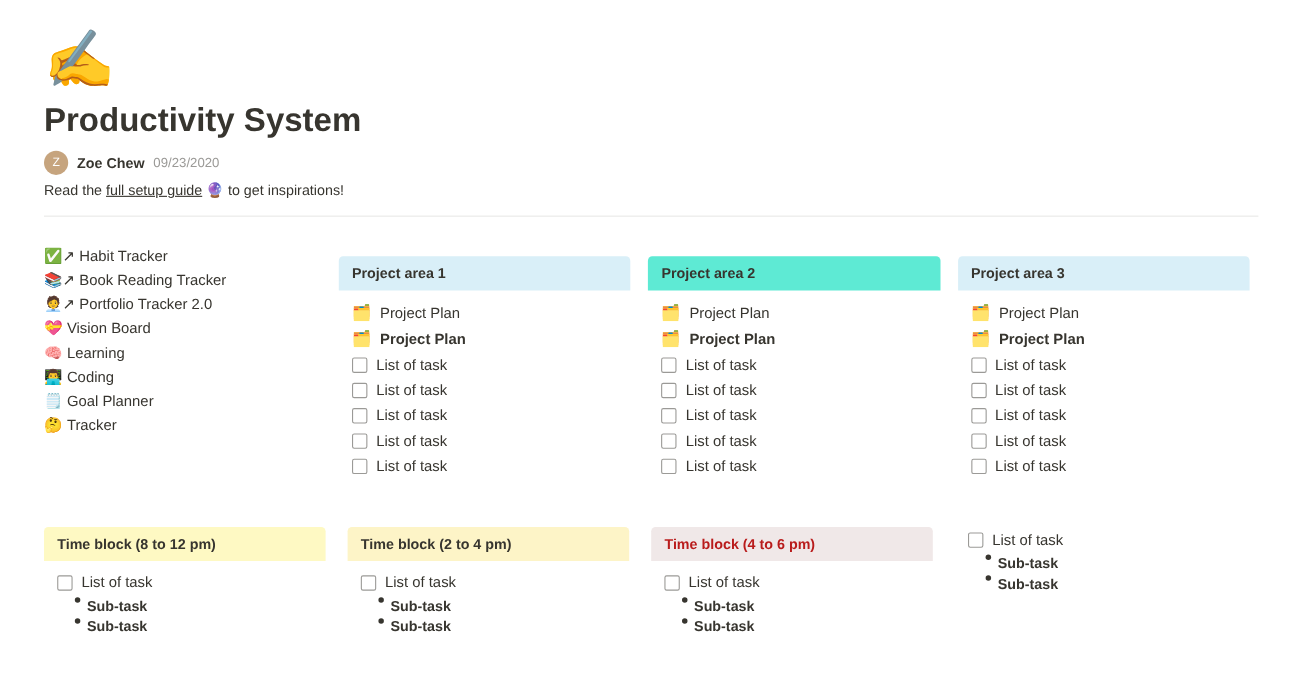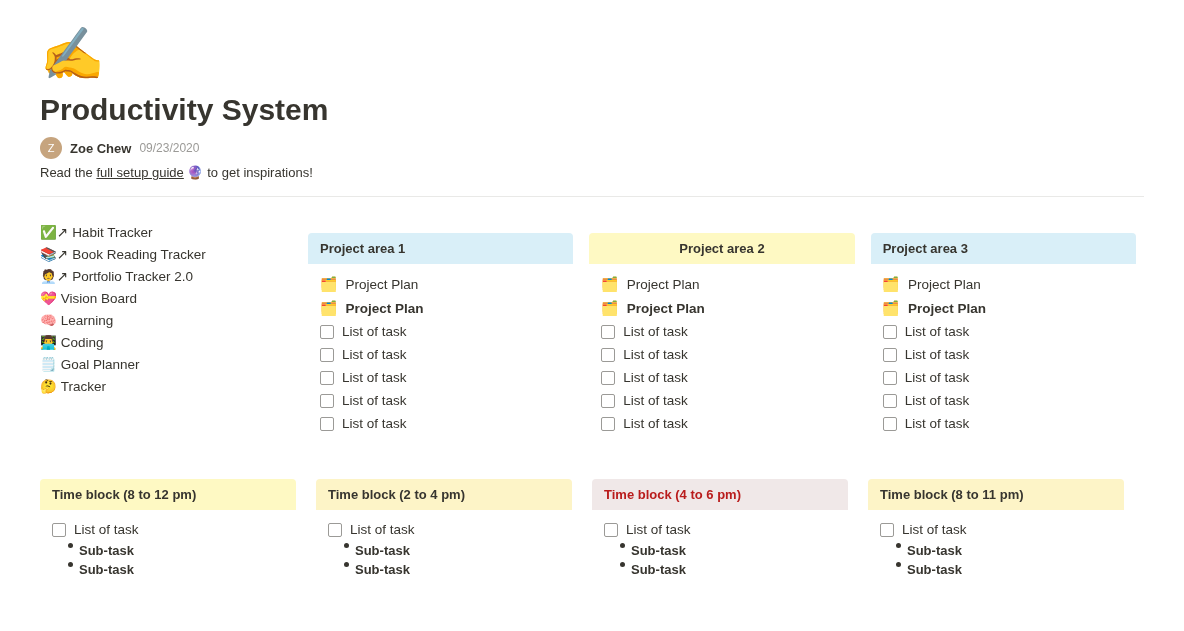--- a/index.html
+++ b/index.html
@@ -80,21 +80,21 @@
       font-weight: 600;
       font-size: 13px;
       border-radius: 4px 4px 0 0;
       margin-bottom: 8px;
     }
     .col-tracking .column-header {
       background: transparent;
       padding-left: 0;
     }
     .col-project1 .column-header { background: #d9eff8; color: #37352f; }
-    .col-project2 .column-header { background: #fef9c3; color: #37352f; text-align: center; }
+    .col-project2 .column-header { background: #5eead4; color: #37352f; }
     .col-project3 .column-header { background: #d9eff8; color: #37352f; }
 
     .column-content {
       padding: 0 12px;
     }
     .col-tracking .column-content {
       padding-left: 0;
     }
 
     .tracking-item {
@@ -397,21 +397,20 @@
         <div class="bullet"></div>
         <span>Sub-task</span>
       </div>
       <div class="sub-task">
         <div class="bullet"></div>
         <span>Sub-task</span>
       </div>
     </div>
 
     <div class="time-block-col">
-      <div class="time-block-header tb-4">Time block (8 to 11 pm)</div>
       <div class="time-block-item">
         <div class="checkbox"></div>
         <span>List of task</span>
       </div>
       <div class="sub-task">
         <div class="bullet"></div>
         <span>Sub-task</span>
       </div>
       <div class="sub-task">
         <div class="bullet"></div>

